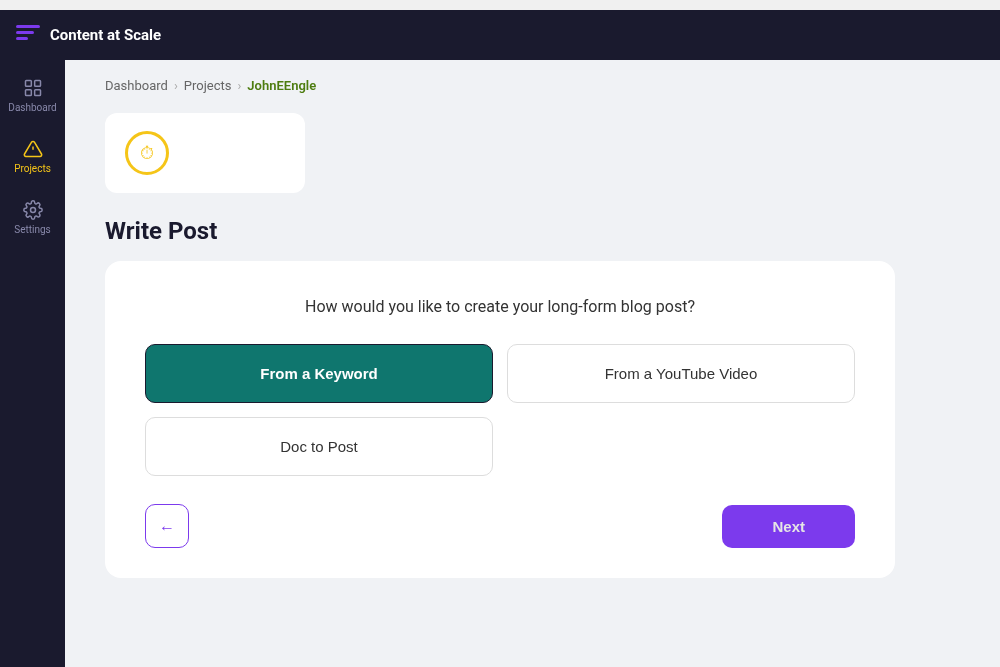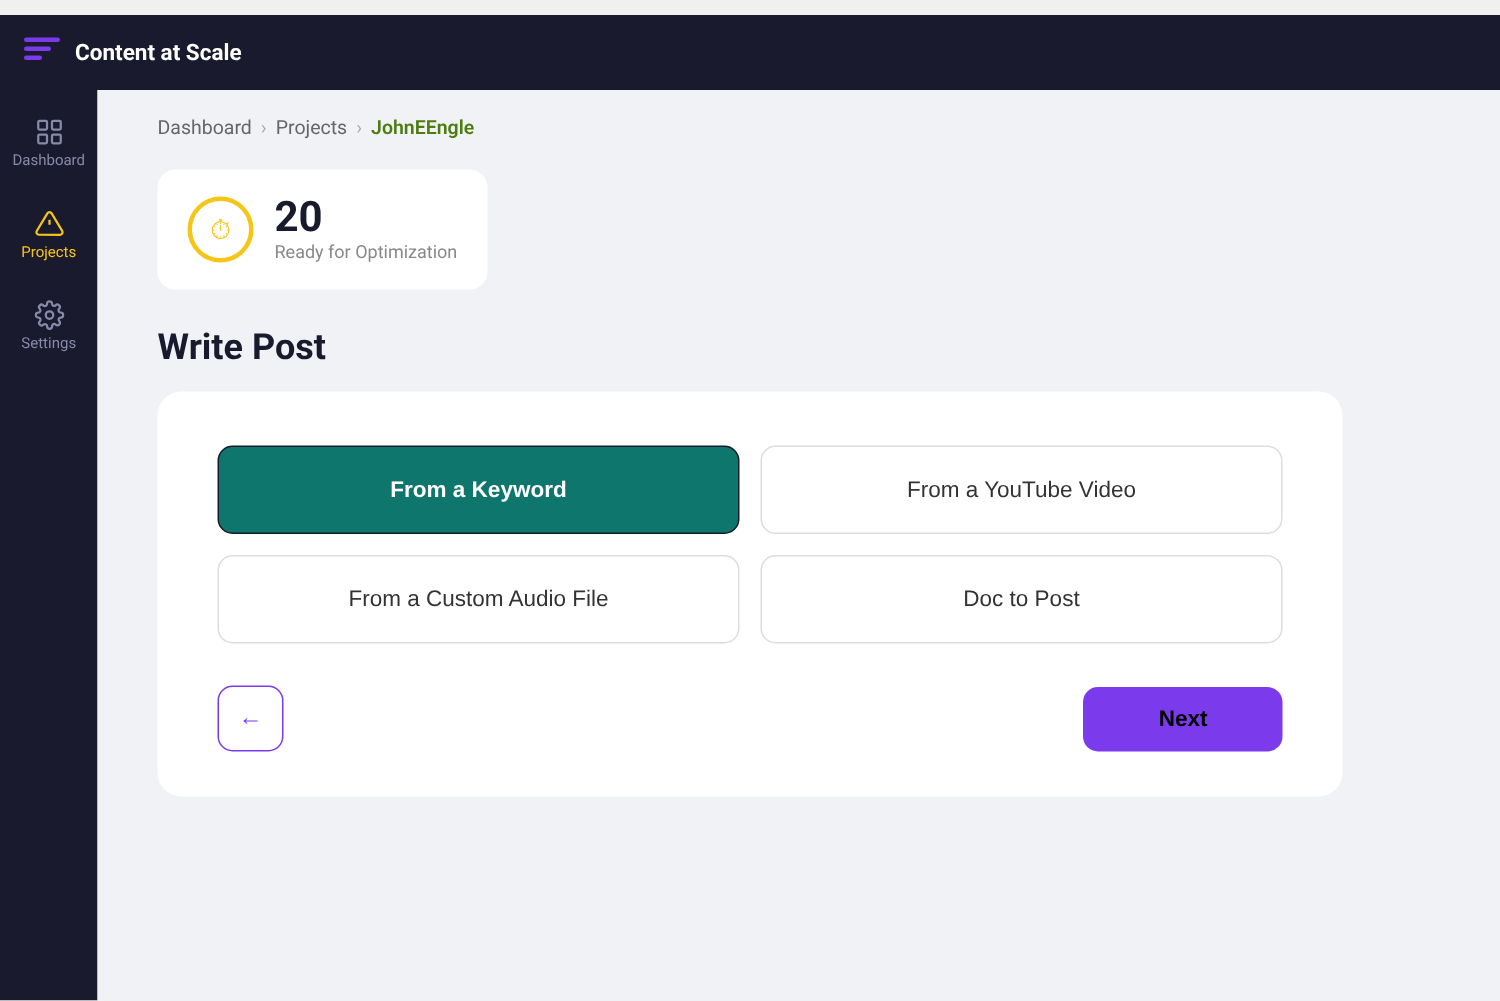--- a/index.html
+++ b/index.html
@@ -199,21 +199,21 @@
       border-radius: 10px;
       display: flex;
       align-items: center;
       justify-content: center;
       cursor: pointer;
       color: #7c3aed;
       font-size: 16px;
     }
     .next-btn {
       background: #7c3aed;
-      color: #000000;
+      color: #e5e5e5;
       border: none;
       border-radius: 10px;
       padding: 13px 50px;
       font-size: 15px;
       font-weight: 600;
       cursor: pointer;
       transition: background 0.15s;
     }
   </style>
 </head>
@@ -266,36 +266,32 @@
     <a href="#">Projects</a>
     <span class="separator">›</span>
     <span class="current">JohnEEngle</span>
   </div>
 
   
   <div class="ready-card">
     <div class="ready-icon">
       <span>⏱</span>
     </div>
-    <div class="ready-info">
-      <div class="count">20</div>
-      <div class="label">Ready for Optimization</div>
-    </div>
   </div>
 
   
   <div class="write-post-heading">Write Post</div>
 
   
   <div class="main-card">
+    <div class="card-question">How would you like to create your long-form blog post?</div>
 
     <div class="options-grid">
       <button class="option-btn selected">From a Keyword</button>
       <button class="option-btn">From a YouTube Video</button>
-      <button class="option-btn">From a Custom Audio File</button>
       <button class="option-btn">Doc to Post</button>
     </div>
 
     <div class="card-actions">
       <button class="back-btn">
         <span>←</span>
       </button>
       <button class="next-btn">Next</button>
     </div>
   </div>

